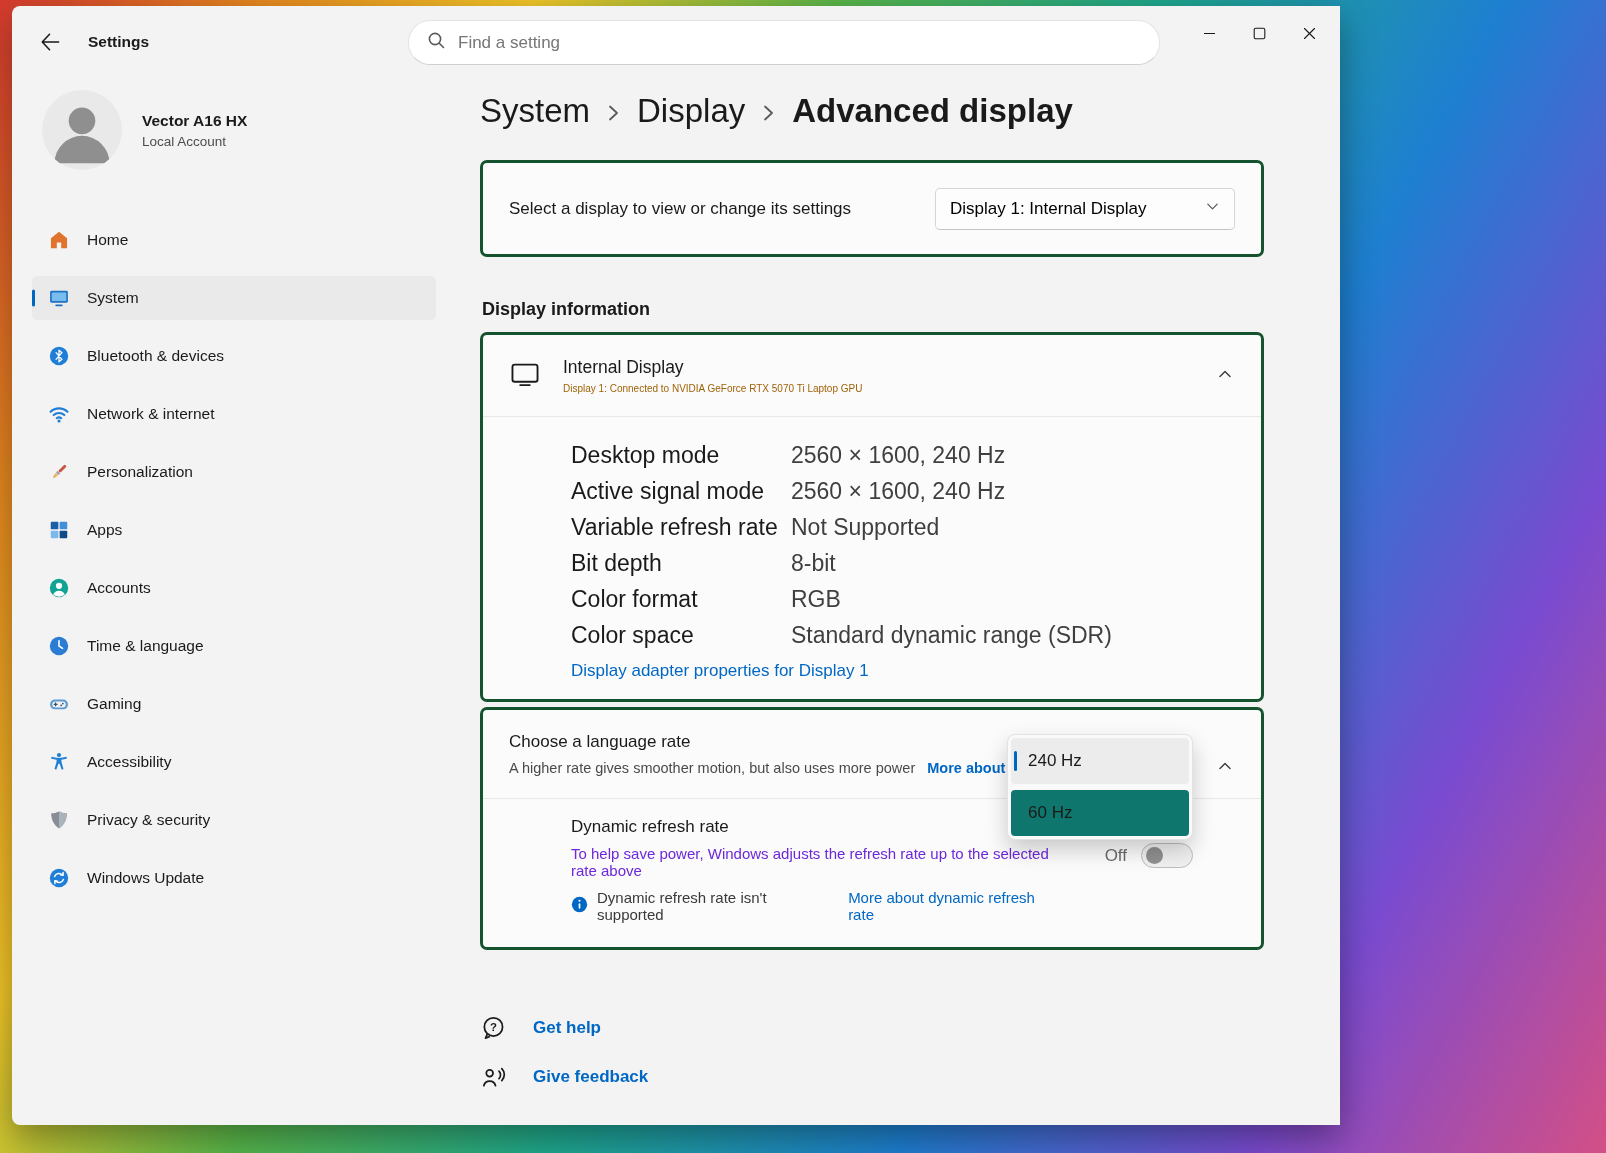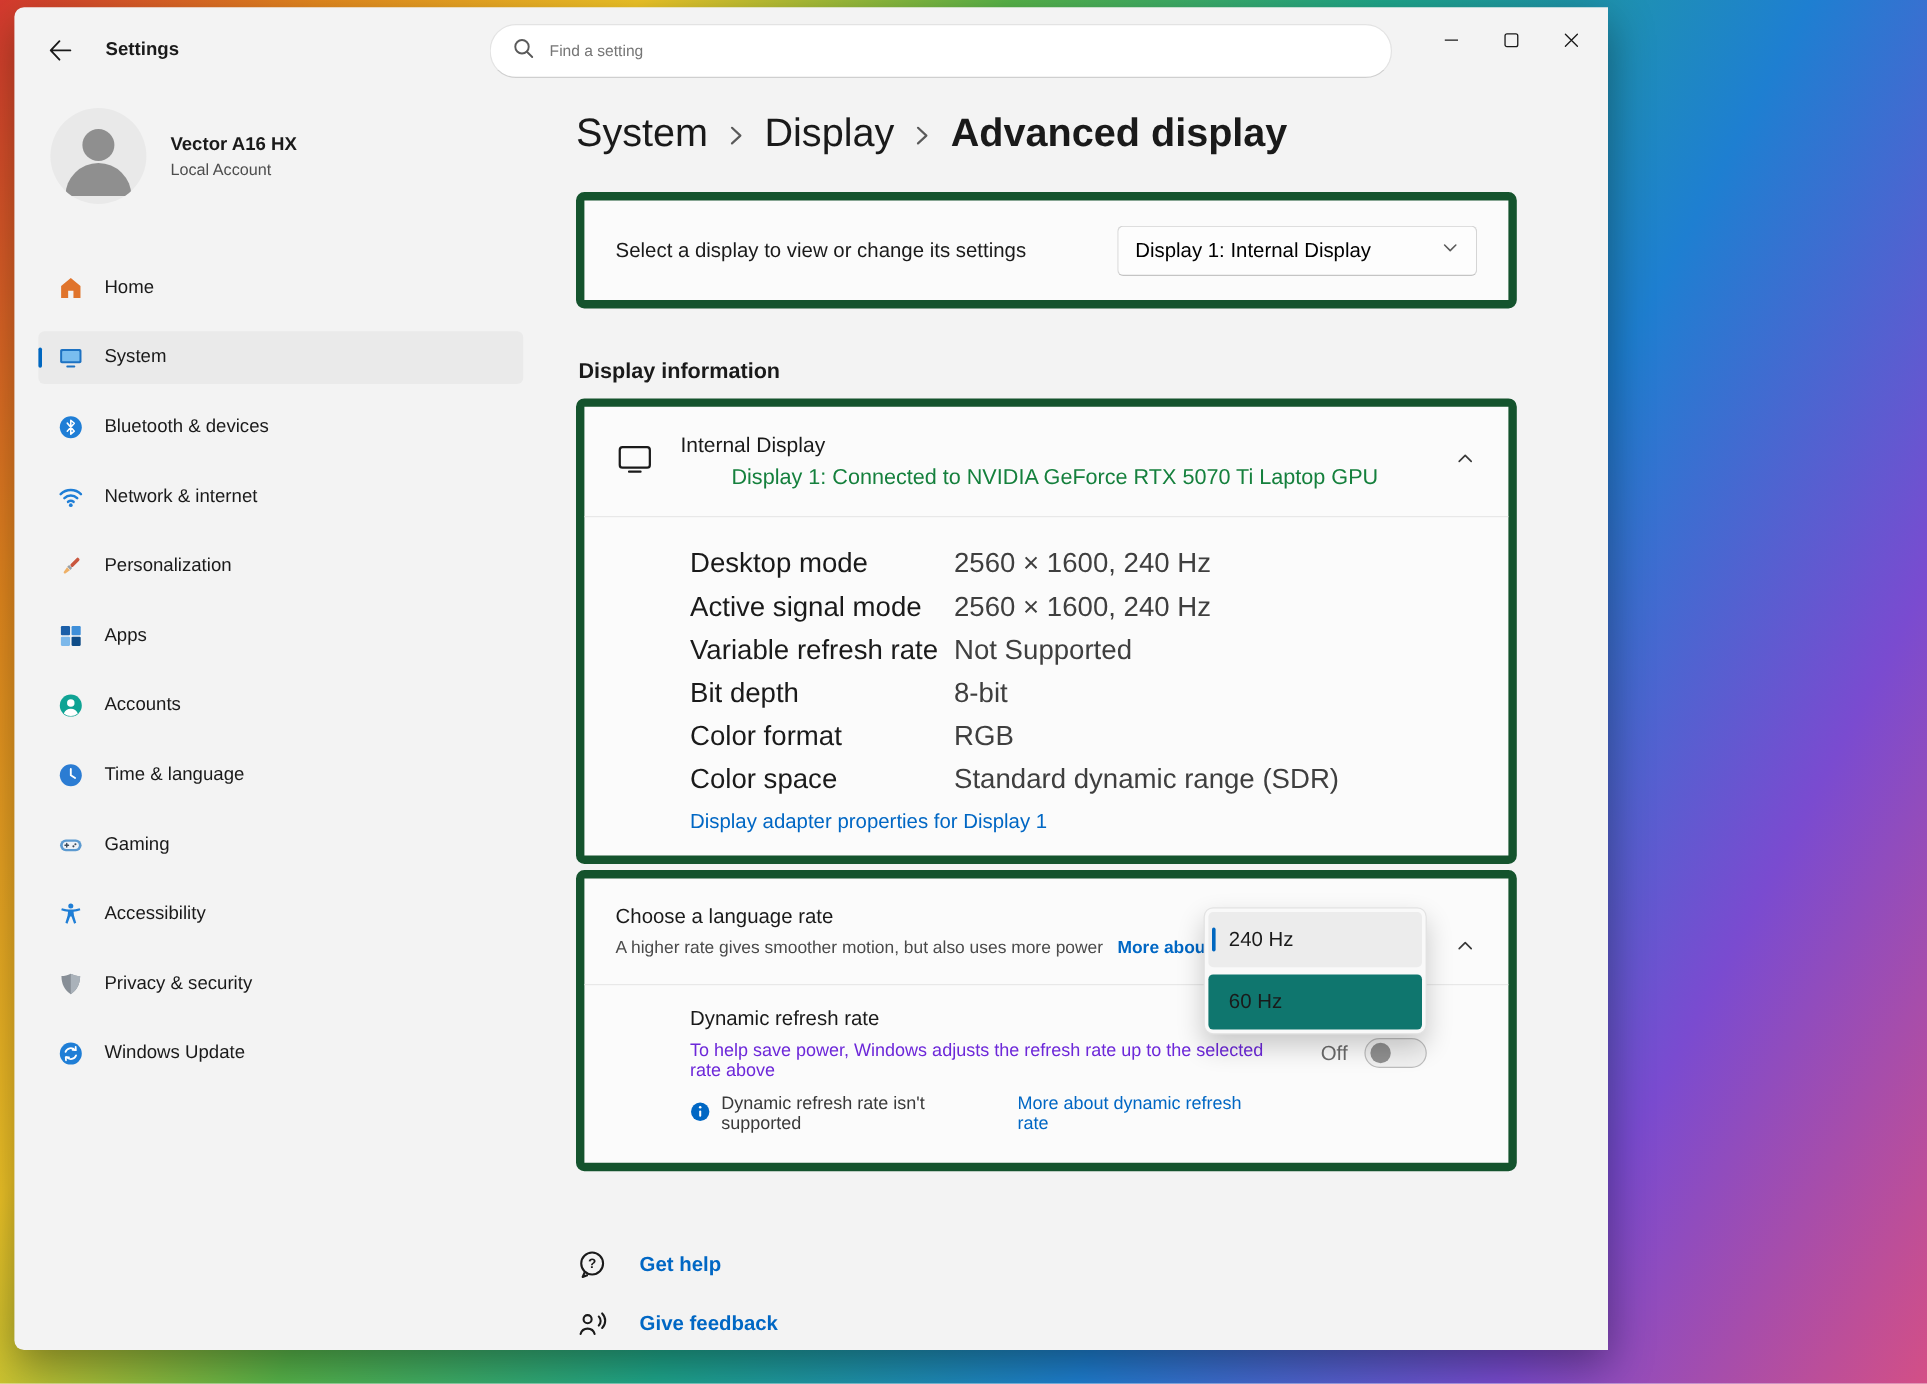--- a/index.html
+++ b/index.html
@@ -23,21 +23,21 @@
     display:flex; align-items:center; justify-content:center;
     background:none; border:none; cursor:pointer; border-radius:4px;
   }
   .app-title { position:absolute; left:76px; top:27px; font-size:15.5px; font-weight:bold; color:#1a1a1a; }
   .searchbox {
     position:absolute; left:396px; top:14px; width:752px; height:45px;
     background:#ffffff; border:1px solid #e3e3e3; border-bottom:1px solid #cfcfcf;
     border-radius:22px; display:flex; align-items:center; padding:0 18px; gap:12px;
   }
   .searchbox input {
-    border:none; outline:none; flex:1; font-size:13px; background:transparent;
+    border:none; outline:none; flex:1; font-size:17px; background:transparent;
     font-family:inherit; color:#7f1d1d;
   }
   .searchbox input::placeholder { color:#767676; }
   .caption-group { position:absolute; right:6px; top:8px; display:flex; }
   .caption-btn { width:50px; height:38px; display:flex; align-items:center; justify-content:center; background:none; border:none; cursor:pointer; }
   
   .body-row { flex:1; display:flex; min-height:0; }
   .sidebar { width:440px; flex:0 0 440px; padding:20px 16px 0 20px; }
   .user-block { display:flex; align-items:center; gap:20px; padding-left:10px; margin-bottom:48px; }
   .avatar { width:80px; height:80px; border-radius:50%; background:#e9e9e9; display:flex; align-items:center; justify-content:center; overflow:hidden; }
@@ -51,35 +51,35 @@
   .nav-item.selected { background:#eaeaea; }
   .nav-accent { position:absolute; left:0; top:50%; transform:translateY(-50%); width:3px; height:17px; border-radius:2px; background:#0067c0; }
   .nav-icon { width:22px; height:22px; display:flex; align-items:center; justify-content:center; }
   
   main { flex:1; padding:22px 76px 0 28px; min-width:0; }
   .breadcrumb { display:flex; align-items:center; gap:16px; margin-bottom:30px; }
   .crumb { font-size:33px; font-weight:400; color:#1a1a1a; cursor:pointer; }
   .crumb.current { font-weight:bold; cursor:default; }
   .crumb-sep { display:flex; align-items:center; margin-top:4px; }
   .card {
-    background:#fbfbfb; border:7px solid #14532d; border-radius:7px;
+    background:#fbfbfb; border:3px solid #14532d; border-radius:7px;
   }
   .card-select { height:97px; display:flex; align-items:center; justify-content:space-between; padding:0 26px; margin-bottom:42px; }
   .card-select-label { font-size:17px; }
   .combo-btn {
     min-width:300px; height:42px; display:flex; align-items:center; justify-content:space-between;
     padding:0 14px 0 14px; background:#fdfdfd; border:1px solid #d5d5d5; border-bottom-color:#c4c4c4;
     border-radius:5px; font-size:17px; cursor:pointer; font-family:inherit;
   }
   .section-title { font-size:18px; font-weight:bold; margin:0 0 12px 2px; }
   .info-card { margin-bottom:5px; }
   .info-header { display:flex; align-items:center; gap:22px; padding:22px 28px 22px 26px; }
   .info-titles { flex:1; }
   .info-title { font-size:17.5px; margin-bottom:5px; }
-  .info-subtitle { font-size:18px; color:#15803d;text-align:center; }
+  .info-subtitle { font-size:10px; color:#a16207; }
   .divider { border-top:1px solid #e8e8e8; }
   .props { padding:20px 24px 18px 88px; }
   .prop-row { display:flex; height:36px; align-items:center; font-size:23px; }
   .prop-label { width:220px; color:#1a1a1a; }
   .prop-value { color:#3f3f3f; }
   a.link, .link { color:#0067c4; text-decoration:none; cursor:pointer; }
   .adapter-link { display:inline-block; margin-top:8px; font-size:17px; }
   
   .refresh-card { position:relative; }
   .refresh-header { padding:22px 120px 22px 26px; }

